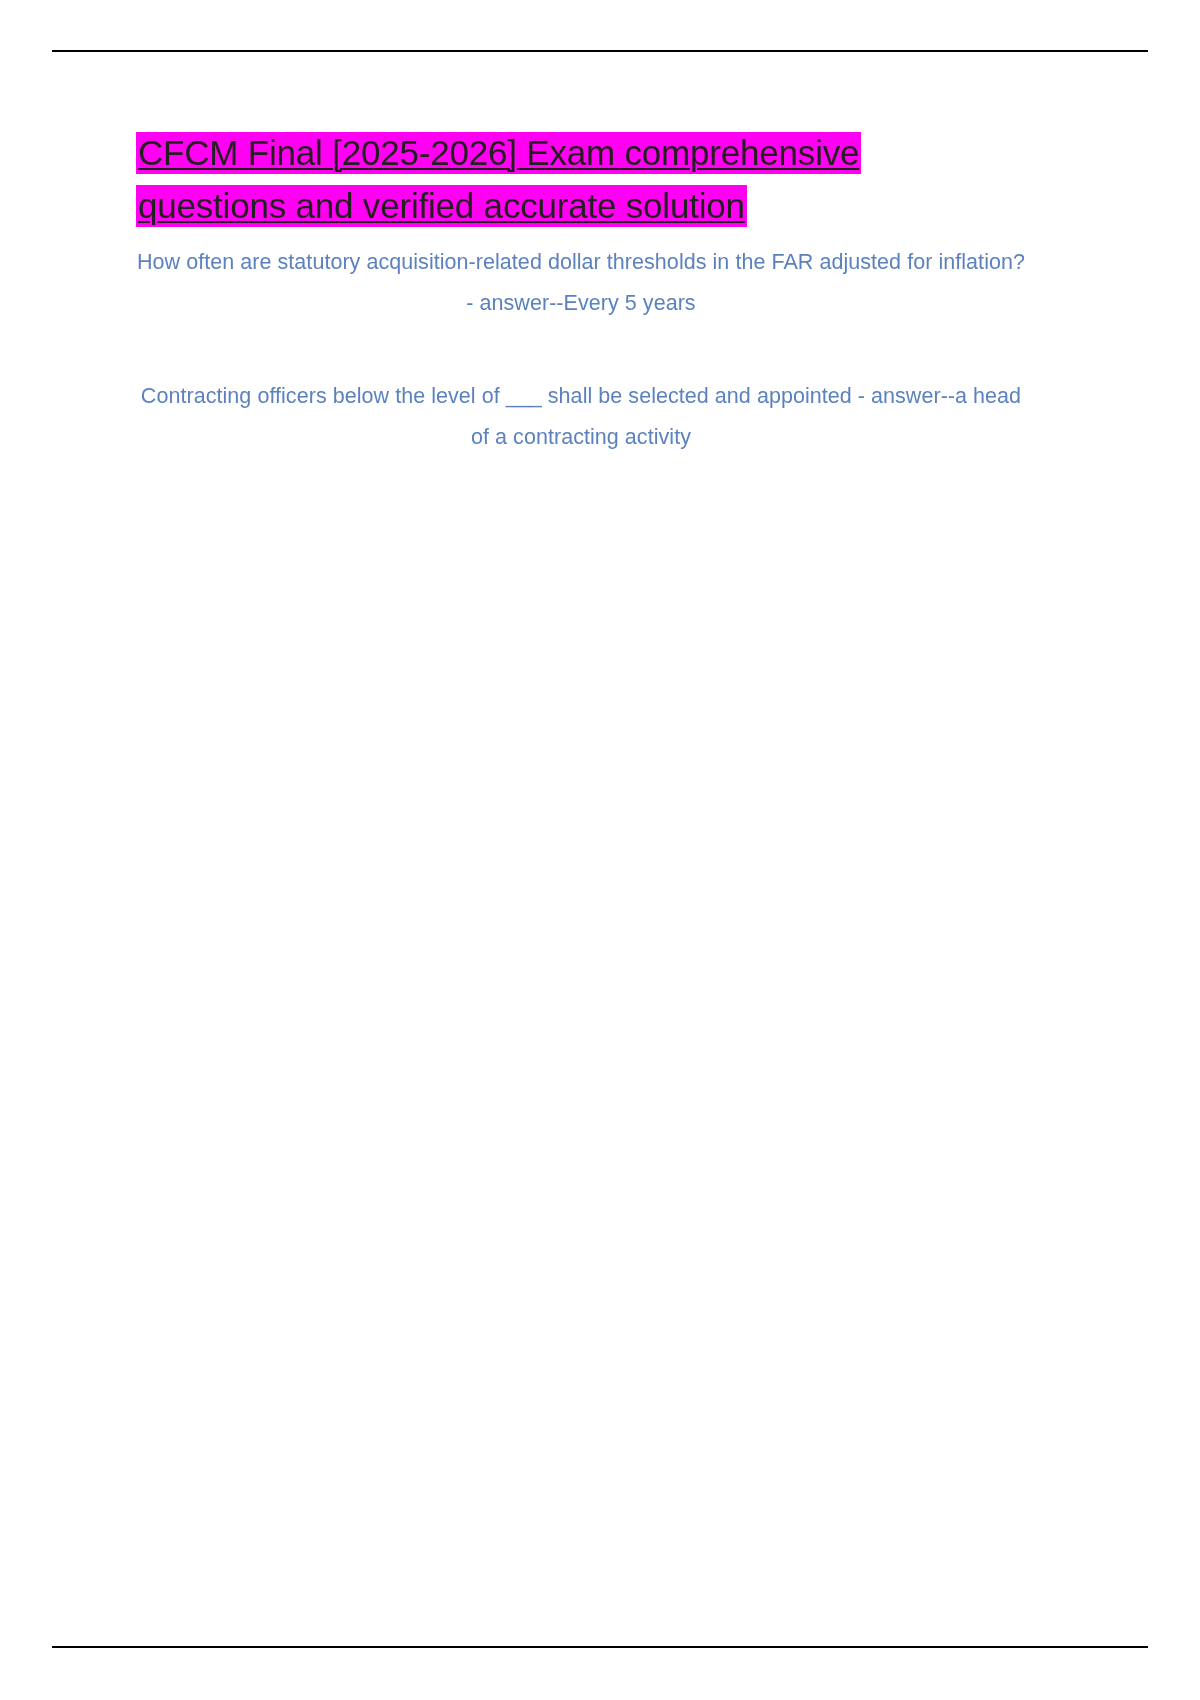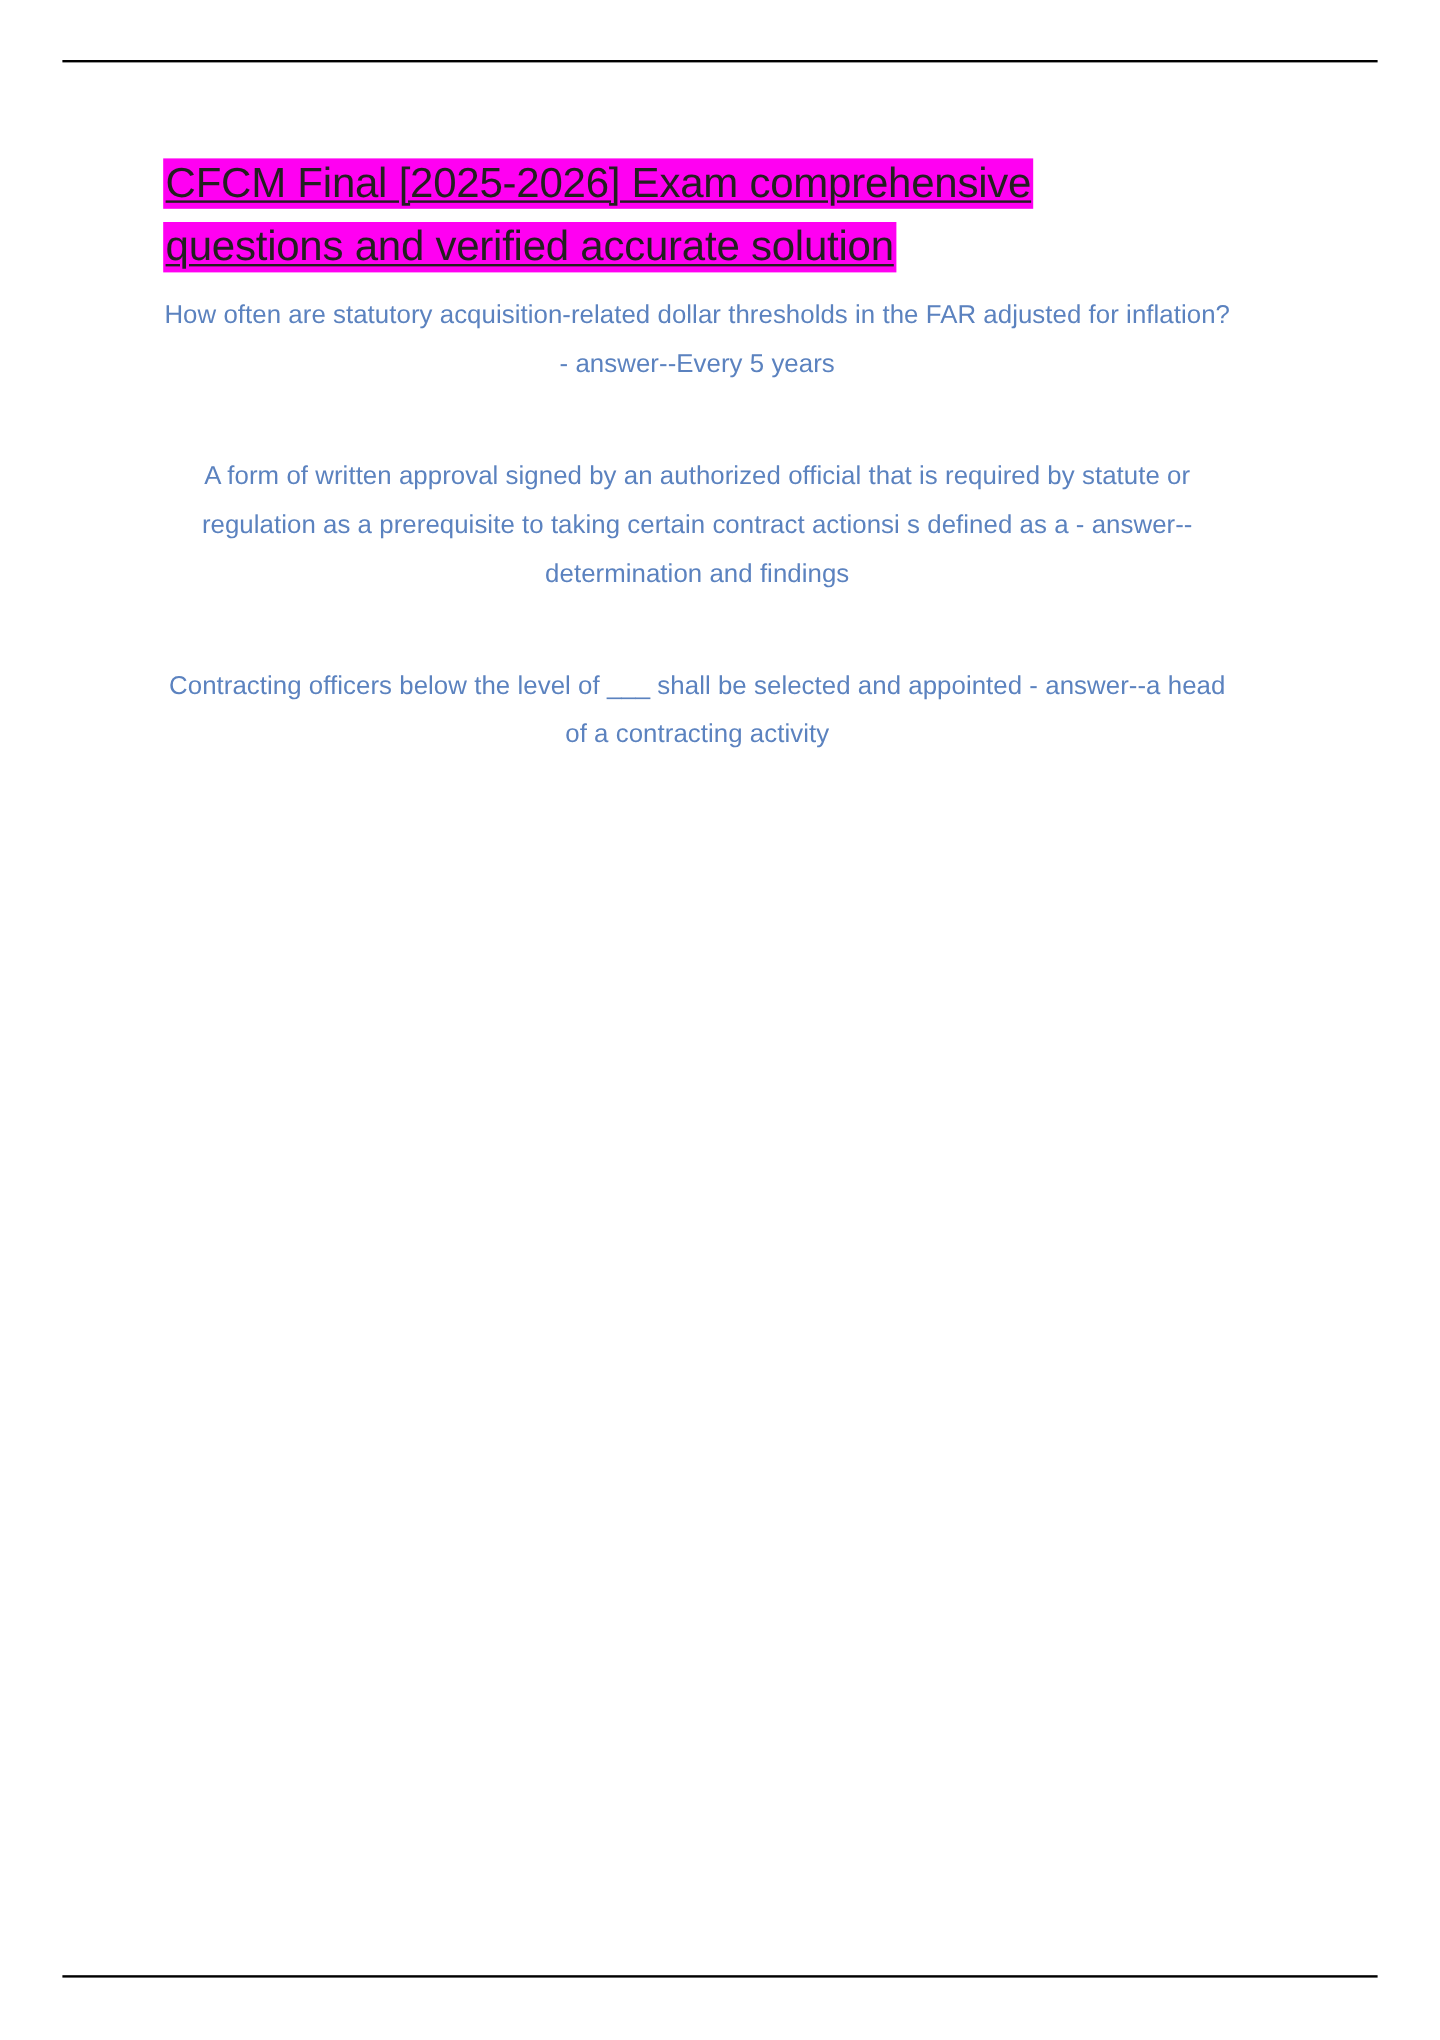--- a/index.html
+++ b/index.html
@@ -84,21 +84,20 @@
 
   <div class="content">
 
     <h1 class="doc-title">
       <span class="hl">CFCM Final [2025-2026] Exam comprehensive</span><br>
       <span class="hl">questions and verified accurate solution</span>
     </h1>
 
     <ul class="qa-list">
       <li class="qa-item">How often are statutory acquisition-related dollar thresholds in the FAR adjusted for inflation? - answer--Every 5 years</li>
-      <li class="qa-item">A form of written approval signed by an authorized official that is required by statute or regulation as a prerequisite to taking certain contract actionsi s defined as a - answer--determination and findings</li>
       <li class="qa-item">Contracting officers below the level of ___ shall be selected and appointed - answer--a head of a contracting activity</li>
     </ul>
 
   </div>
 
   <div class="rule rule-bottom"></div>
 
 </div>
 
 </body></html>

